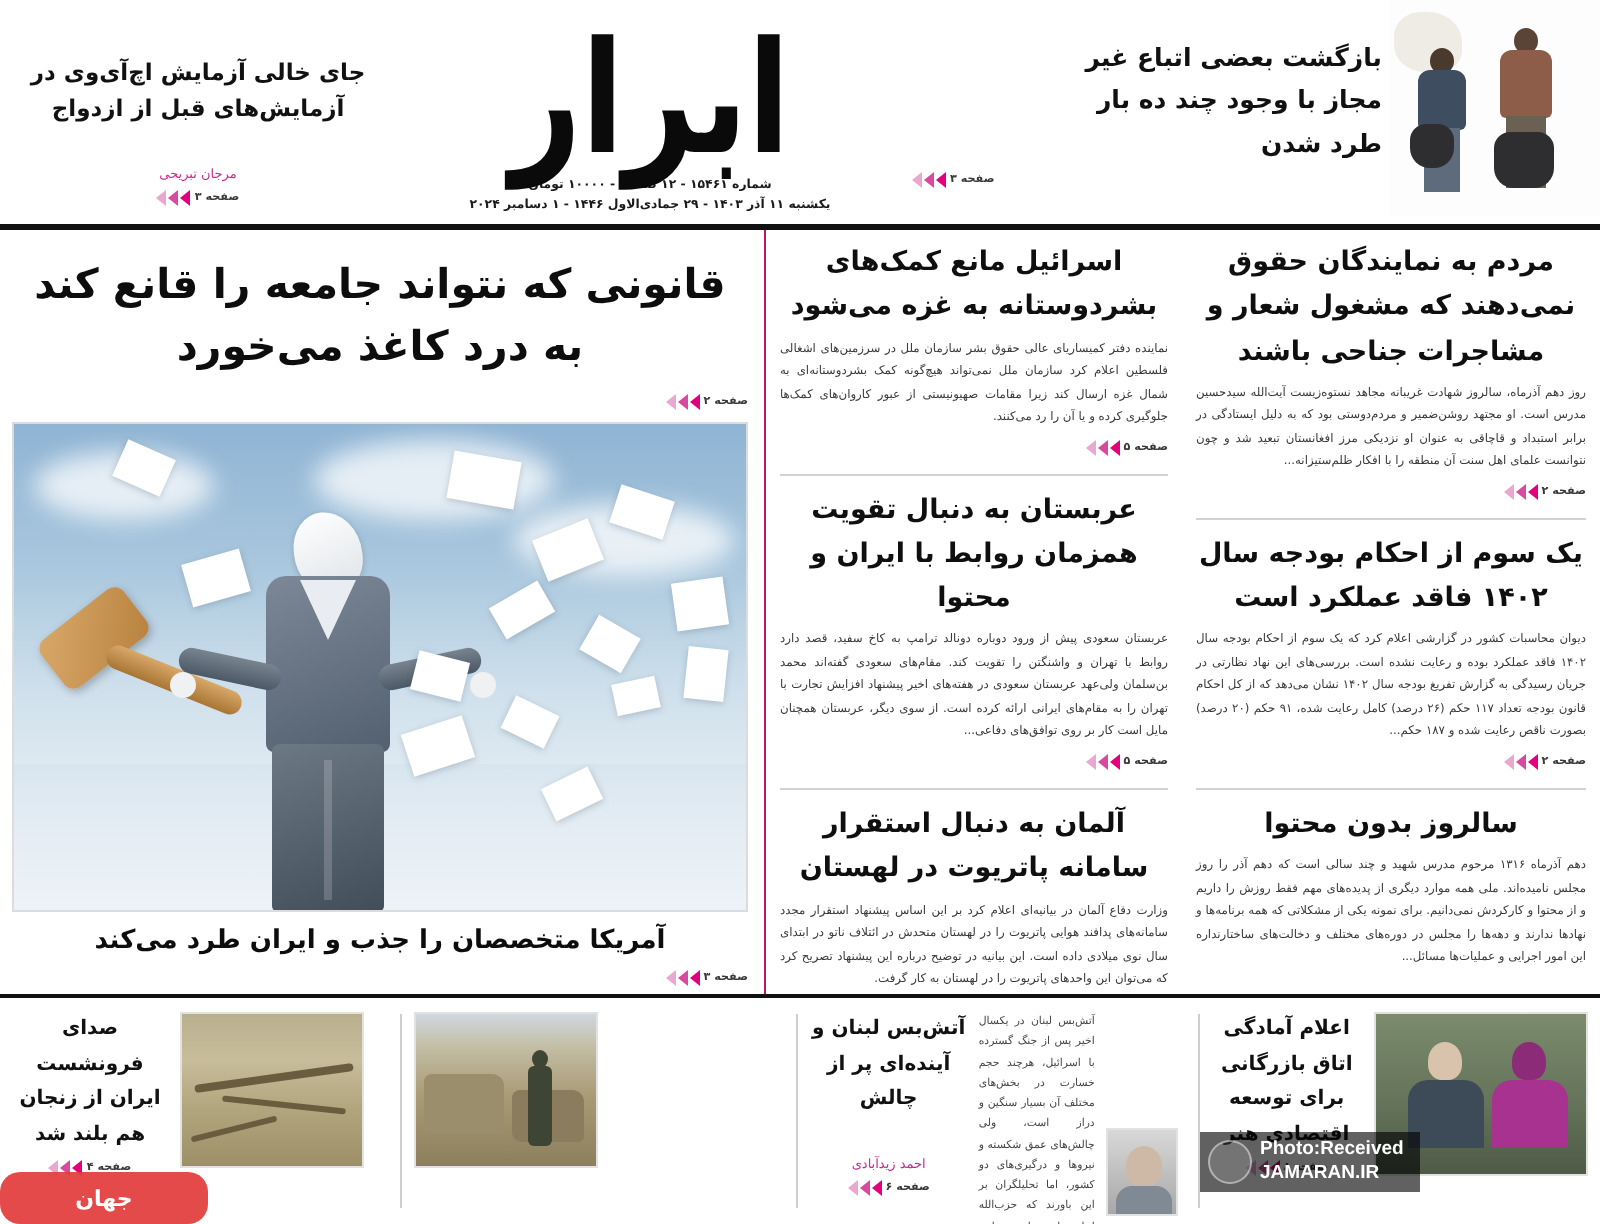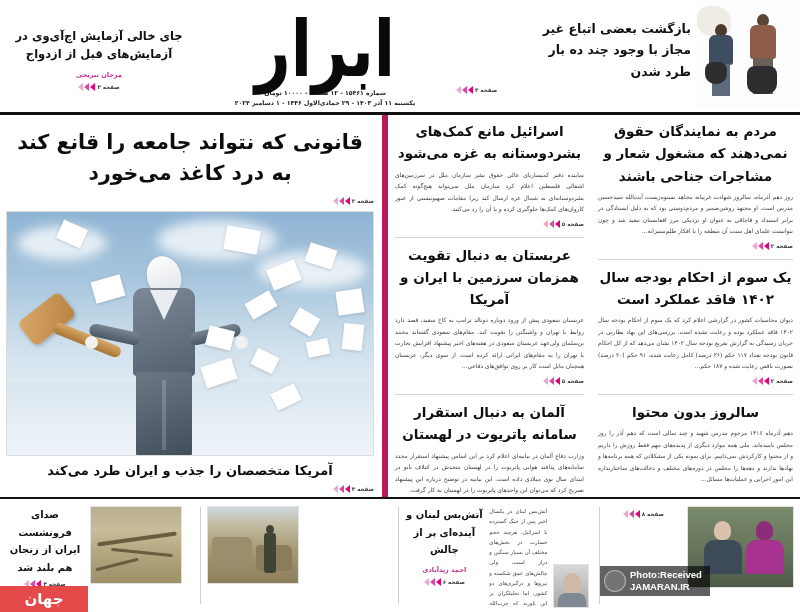--- a/index.html
+++ b/index.html
@@ -40,22 +40,22 @@
   .top-right-title {
     font-size: 11.5px;
     font-weight: bold;
     line-height: 1.55;
     color: #111;
     letter-spacing: -0.2px;
   }
   .byline-pink {
     font-size: 6.5px;
     color: #c72d8f;
-    margin-top: 7px;
-    font-weight: bold;
+    margin-top: 19px;
+    font-weight: normal;
   }
 
   .masthead-wrap {
     width: 250px;
     display: flex;
     flex-direction: column;
     align-items: center;
     justify-content: flex-end;
     padding-bottom: 4px;
     position: relative;
@@ -216,21 +216,21 @@
     font-weight: bold;
     padding: 7px 4px 3px 4px;
     color: #0d0d0d;
     letter-spacing: -0.3px;
   }
 
   
   .col-mid, .col-left {
     width: 209px;
     padding: 5px 7px 4px 7px;
-    border-left: 6px solid #be185d;
+    border-left: 1px solid #be185d;
   }
   .col-left { width: 209px; border-left: none; }
 
   .story { margin-bottom: 9px; }
   .story-head {
     font-size: 13.5px;
     font-weight: bold;
     line-height: 1.65;
     text-align: center;
     color: #0f0f0f;
@@ -340,28 +340,29 @@
   .wm-circle {
     position:absolute; left:4px; top:4px;
     width:22px;height:22px;border-radius:50%;
     background: rgba(255,255,255,0.12);
     border:1px solid rgba(255,255,255,0.45);
   }
 
   .red-stamp {
     position: absolute;
     left: 0; bottom: 0;
-    width: 88px; height: 26px;
+    width: 104px; height: 26px;
     background: #e23b3b;
     color: #fff;
-    font-size: 15px;
+    font-size: 11px;
     font-weight: bold;
     display:flex; align-items:center; justify-content:center;
     opacity: 0.92;
     z-index: 15;
+    border-radius: 10px;
   }
 
   .small-col-text {
     font-size: 5.4px;
     line-height: 1.9;
     text-align: justify;
     color: #444;
     width: 58px;
   }
 </style>
@@ -491,21 +492,21 @@
           <span class="chev">
               <i></i>
               <i></i>
               <i></i>
             </span>
         </div>
       </div>
       <div class="story-rule"></div>
 
       <div class="story">
-        <div class="story-head">عربستان به دنبال تقویت همزمان سرزمین با ایران و آمریکا</div>
+        <div class="story-head">عربستان به دنبال تقویت همزمان روابط با ایران و محتوا</div>
         <div class="story-body">عربستان سعودی پیش از ورود دوباره دونالد ترامپ به کاخ سفید، قصد دارد روابط با تهران و واشنگتن را تقویت کند. مقام‌های سعودی گفته‌اند محمد بن‌سلمان ولی‌عهد عربستان سعودی در هفته‌های اخیر پیشنهاد افزایش تجارت با تهران را به مقام‌های ایرانی ارائه کرده است. از سوی دیگر، عربستان همچنان مایل است کار بر روی توافق‌های دفاعی...</div>
         <div class="pg-marker">
           <span>صفحه ۵</span>
           <span class="chev">
               <i></i>
               <i></i>
               <i></i>
             </span>
         </div>
       </div>
@@ -608,20 +609,21 @@
         <div class="ph-portrait"></div>
         <div class="jam-person" style="left:9px;top:8px;width:18px;height:20px;background:#cdb9a6;"></div>
         <div class="jam-person" style="left:4px;top:28px;width:28px;height:18px;background:#7f8a94;border-radius:8px 8px 0 0;"></div>
       </div>
     </div>
 
     <div class="bot-sep"></div>
 
     <div class="bot-cell" style="width:200px;">
       <div class="bot-text">
+        <div class="bot-head">اعلام آمادگی اتاق بازرگانی برای توسعه اقتصادی هنر</div>
         <div class="pg-marker" style="justify-content:center;">
           <span>صفحه ۸</span>
           <span class="chev">
               <i></i>
               <i></i>
               <i></i>
             </span>
         </div>
       </div>
       <div class="bot-photo" style="width:112px;height:82px;">

